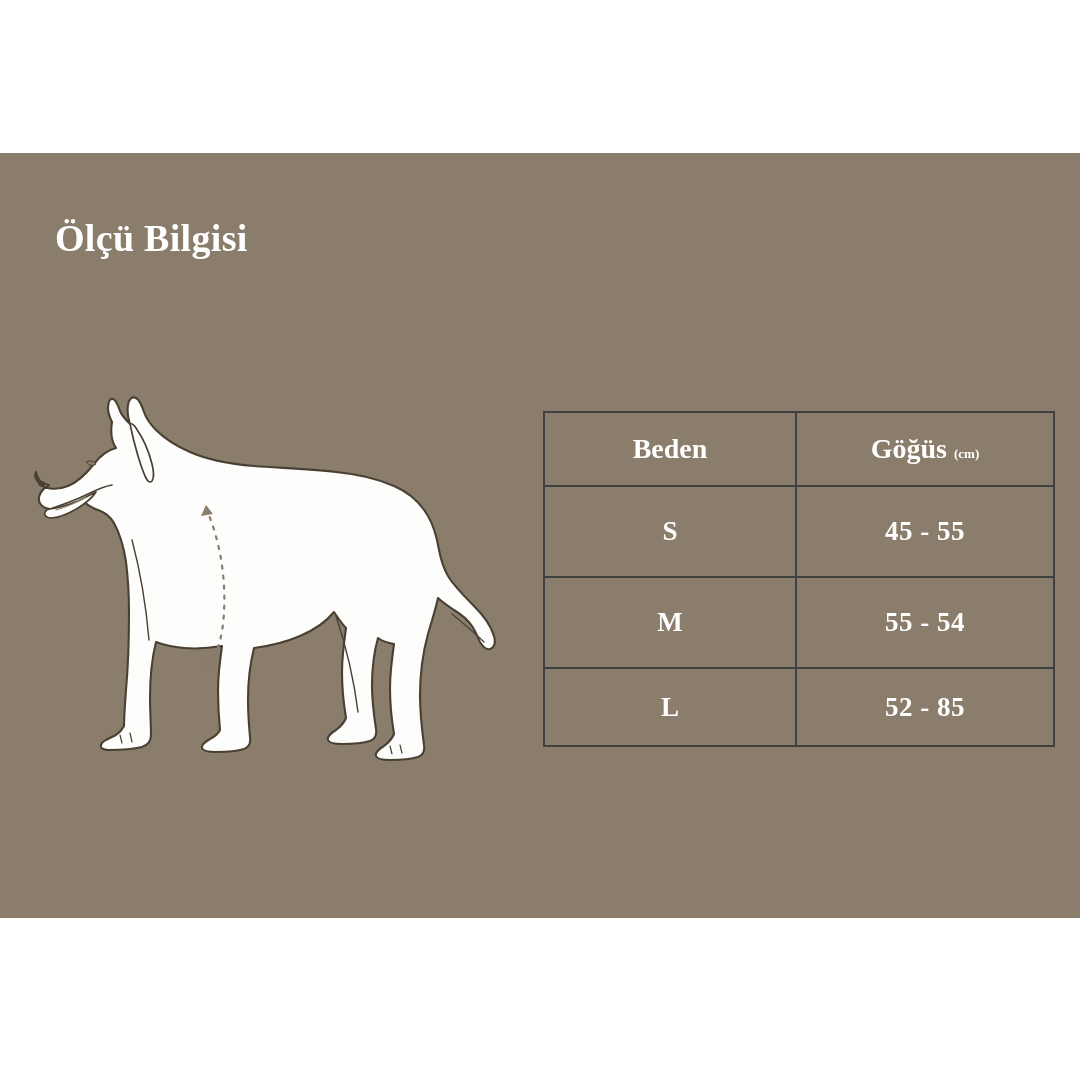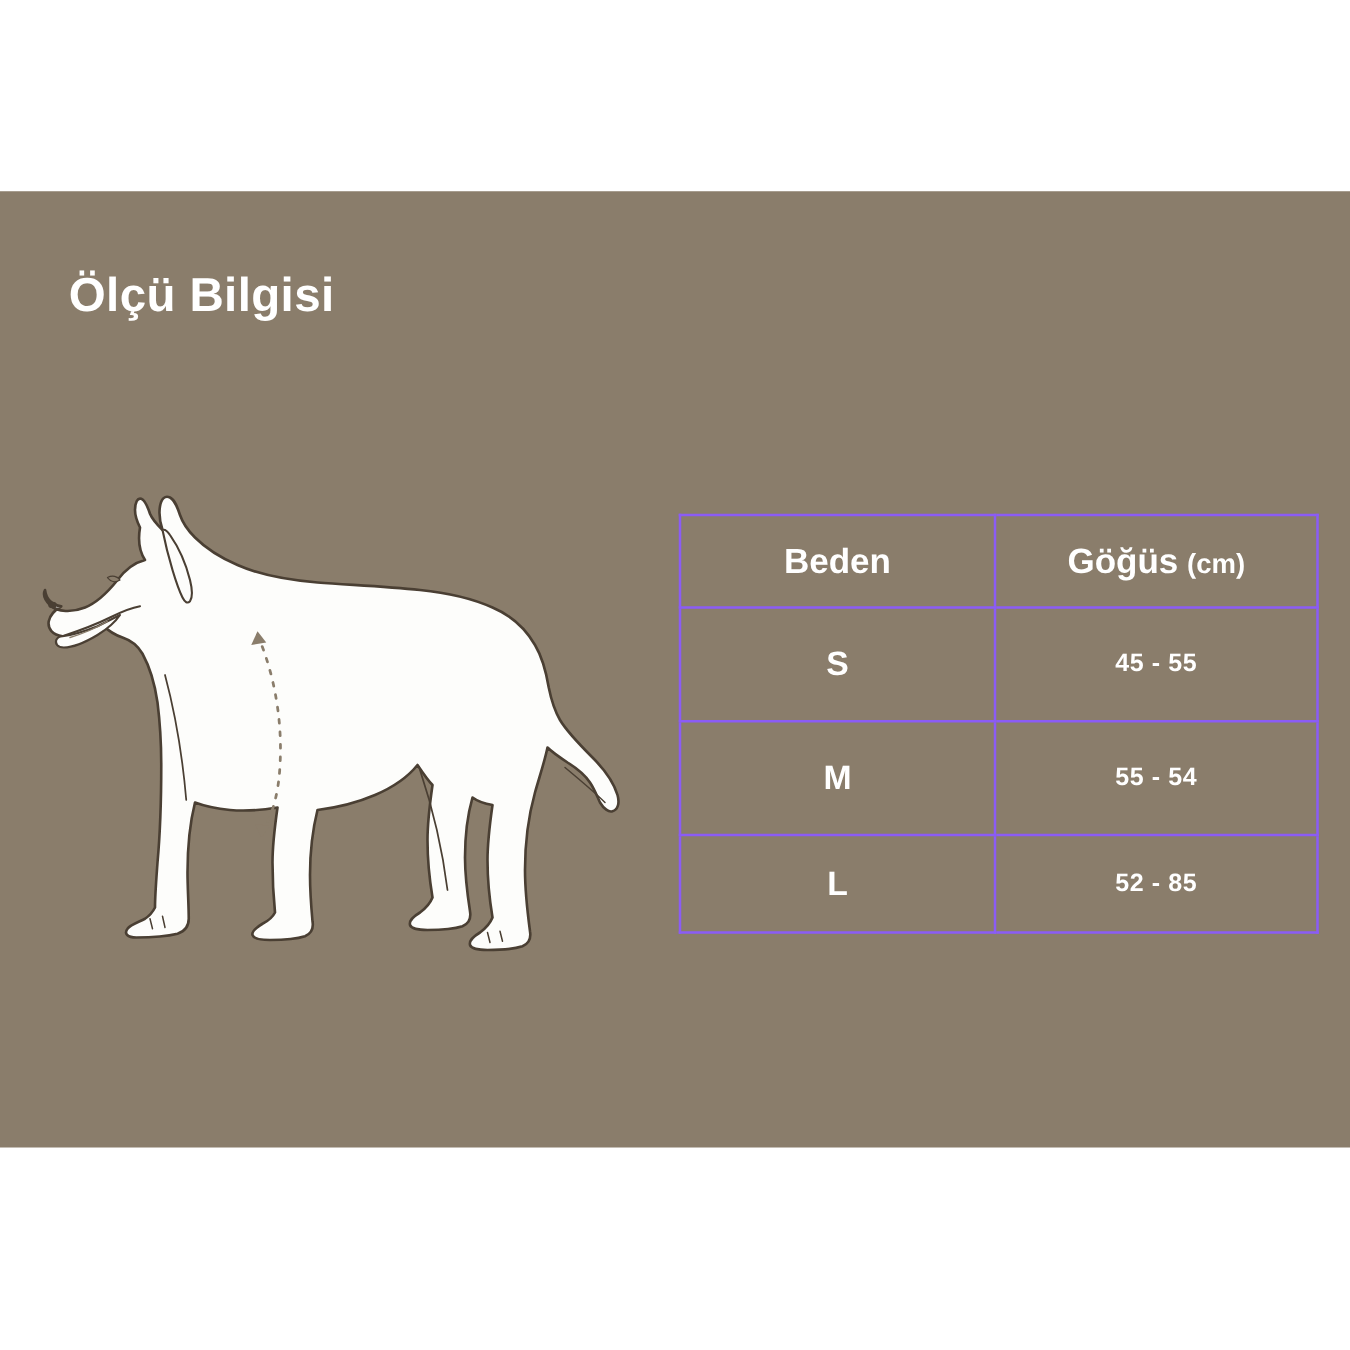--- a/index.html
+++ b/index.html
@@ -12,20 +12,21 @@
     height: 1080px;
     overflow: hidden;
     font-family: "Liberation Sans", sans-serif;
   }
 
   #page {
     position: relative;
     width: 1080px;
     height: 1080px;
     background: #ffffff;
+    font-family: Liberation Serif, serif;
   }
 
   
   #panel {
     position: absolute;
     left: 0;
     top: 153px;
     width: 1080px;
     height: 765px;
     background: #8a7d6b;
@@ -56,48 +57,48 @@
   #size-table {
     position: absolute;
     left: 543px;
     top: 411px;
     width: 510px;
     height: 336px;
     border-collapse: collapse;
     table-layout: fixed;
   }
   #size-table td, #size-table th {
-    border: 2px solid #8b5cf6;
+    border: 2px solid #404040;
     text-align: center;
     vertical-align: middle;
     color: #ffffff;
     padding: 0;
   }
   #size-table col.col-size { width: 252px; }
   #size-table col.col-chest { width: 258px; }
 
   .hdr-row { height: 74px; }
   .data-row { height: 68px; }
   .data-row:last-child { height: 58px; }
 
   .hdr-cell {
     font-size: 28px;
     font-weight: bold;
   }
   .hdr-unit {
-    font-size: 22px;
+    font-size: 13px;
     font-weight: bold;
     margin-left: 7px;
   }
   .cell-size {
     font-size: 27px;
     font-weight: bold;
   }
   .cell-chest {
-    font-size: 20px;
+    font-size: 27px;
     font-weight: bold;
     letter-spacing: 0.5px;
     border-radius: 20px;
   }
 </style>
 </head>
 <body>
 
 <div id="page">
 

